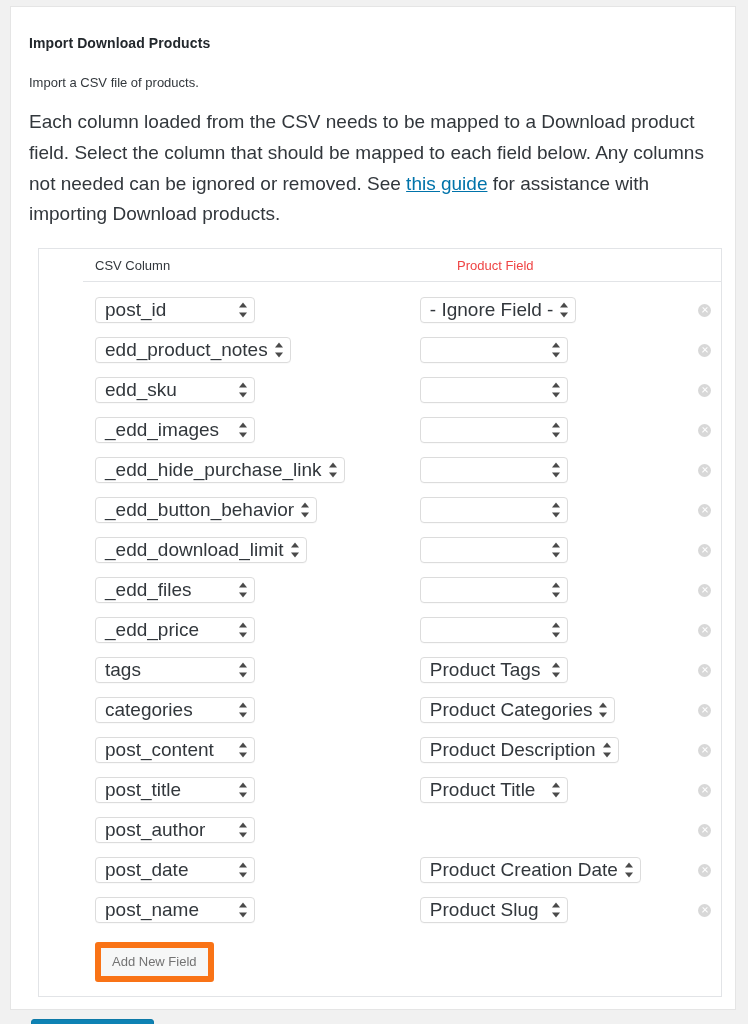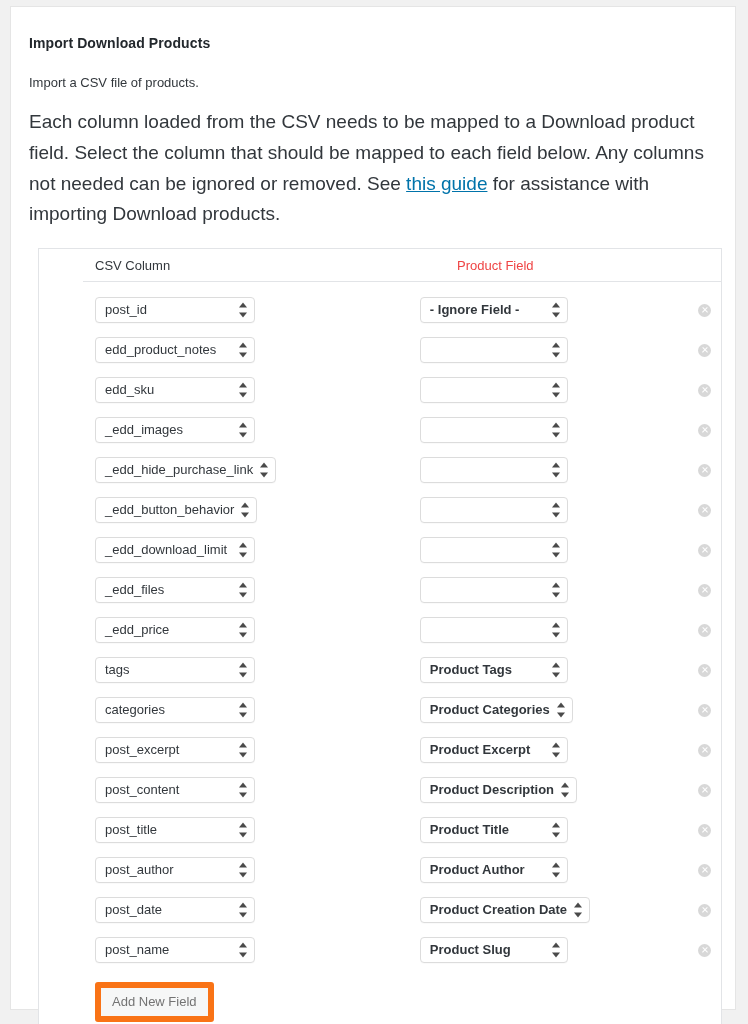--- a/index.html
+++ b/index.html
@@ -102,21 +102,20 @@
 
   .cell-csv {
     width: 362px;
     display: flex;
     align-items: center;
   }
   .cell-field {
     width: 310px;
     display: flex;
     align-items: center;
-    font-weight: bold;
   }
   .cell-remove {
     flex: 1;
     display: flex;
     align-items: center;
     justify-content: flex-end;
     padding-right: 10px;
   }
 
   
@@ -124,21 +123,21 @@
     position: relative;
     display: inline-flex;
     align-items: center;
     min-height: 26px;
     height: 26px;
     background: #fff;
     border: 1px solid #dcdcdc;
     border-radius: 4px;
     box-sizing: border-box;
     padding: 0 22px 0 9px;
-    font-size: 13px;
+    font-size: 19px;
     color: #32373c;
     white-space: nowrap;
     box-shadow: 0 1px 0 rgba(0,0,0,0.02);
   }
   .sel.csv-sel {
     min-width: 160px;
   }
   .sel.field-sel {
     min-width: 148px;
   }
@@ -500,43 +499,20 @@
                 </span>
               </div>
             </div>
             <div class="cell-remove">
               <span class="x-circle"></span>
             </div>
           </div>
           <div class="map-row">
             <div class="cell-csv">
               <div class="sel csv-sel">
-                <span class="lbl">post_excerpt</span>
-                <span class="stepper">
-                  <i class="up"></i>
-                  <i class="down"></i>
-                </span>
-              </div>
-            </div>
-            <div class="cell-field">
-              <div class="sel field-sel">
-                <span class="lbl">Product Excerpt</span>
-                <span class="stepper">
-                  <i class="up"></i>
-                  <i class="down"></i>
-                </span>
-              </div>
-            </div>
-            <div class="cell-remove">
-              <span class="x-circle"></span>
-            </div>
-          </div>
-          <div class="map-row">
-            <div class="cell-csv">
-              <div class="sel csv-sel">
                 <span class="lbl">post_content</span>
                 <span class="stepper">
                   <i class="up"></i>
                   <i class="down"></i>
                 </span>
               </div>
             </div>
             <div class="cell-field">
               <div class="sel field-sel">
                 <span class="lbl">Product Description</span>
@@ -570,29 +546,20 @@
               </div>
             </div>
             <div class="cell-remove">
               <span class="x-circle"></span>
             </div>
           </div>
           <div class="map-row">
             <div class="cell-csv">
               <div class="sel csv-sel">
                 <span class="lbl">post_author</span>
-                <span class="stepper">
-                  <i class="up"></i>
-                  <i class="down"></i>
-                </span>
-              </div>
-            </div>
-            <div class="cell-field">
-              <div class="sel field-sel">
-                <span class="lbl">Product Author</span>
                 <span class="stepper">
                   <i class="up"></i>
                   <i class="down"></i>
                 </span>
               </div>
             </div>
             <div class="cell-remove">
               <span class="x-circle"></span>
             </div>
           </div>

